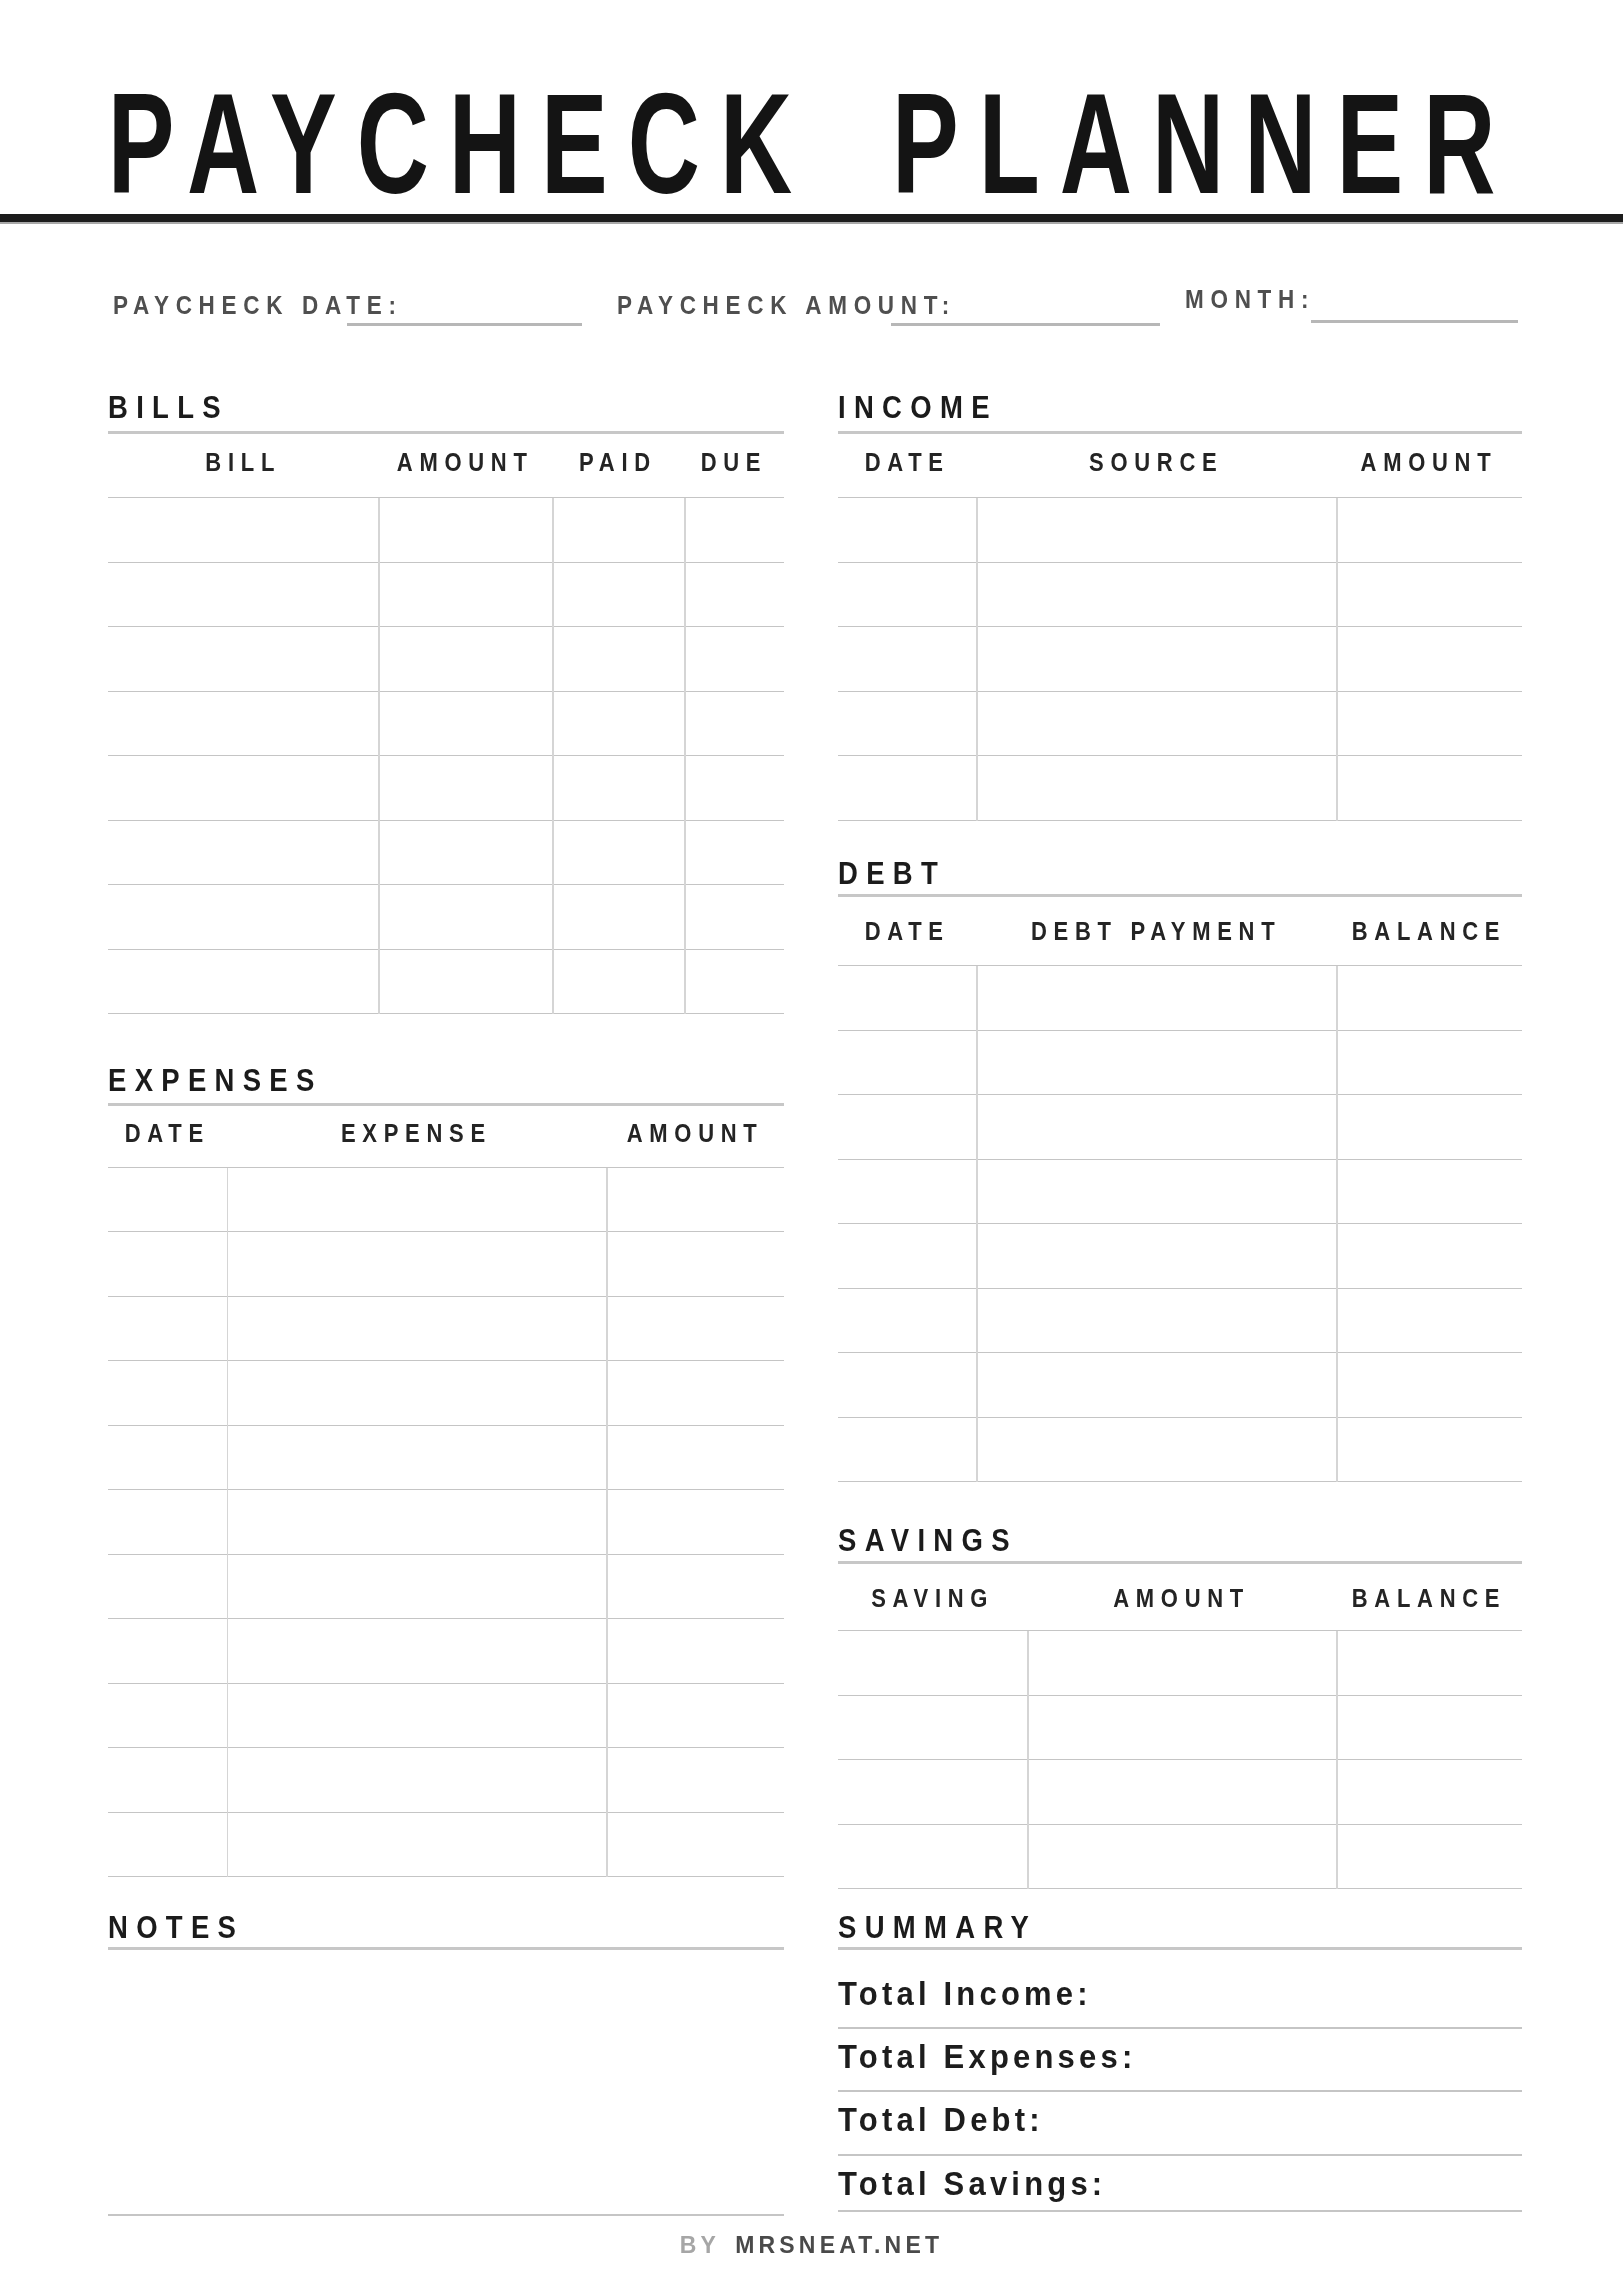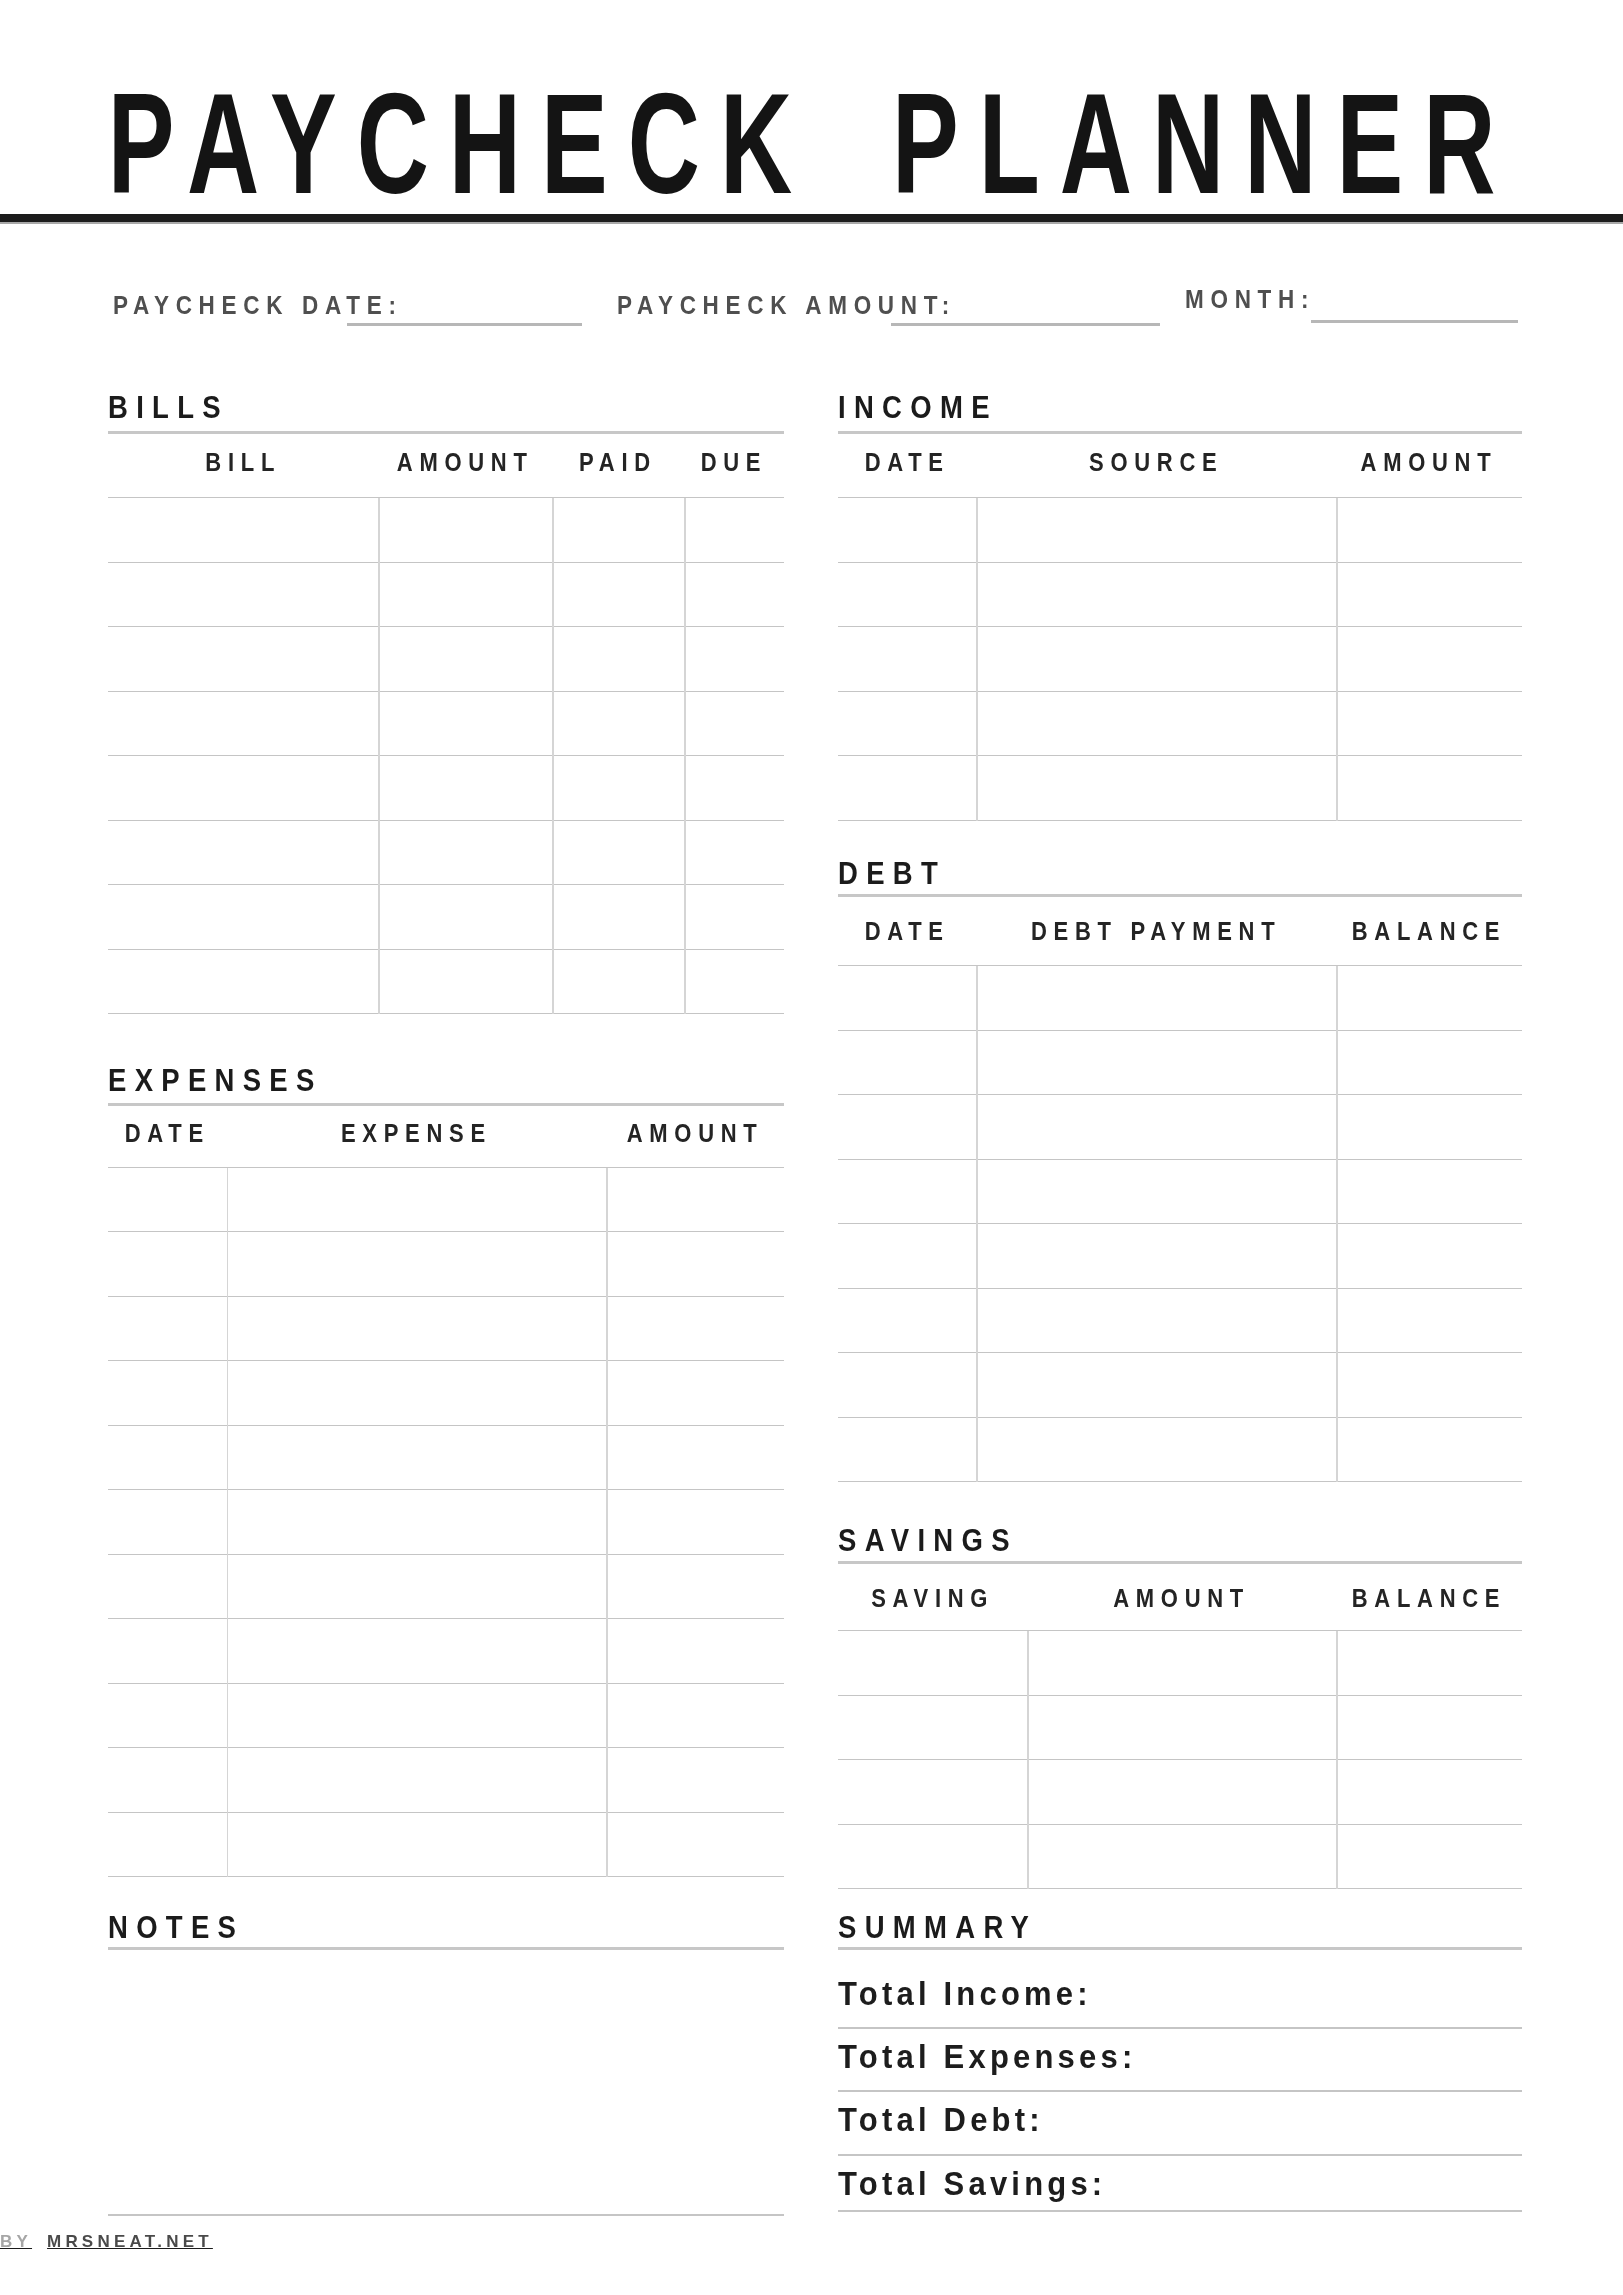--- a/index.html
+++ b/index.html
@@ -64,24 +64,23 @@
     font-size:31px;font-weight:600;letter-spacing:4.2px;
     color:#1d1d1d;white-space:nowrap;
     transform:scaleY(1.1);transform-origin:left top;
   }
   .sum-line{position:absolute;height:1.7px;background:#c5c5c5;}
   .notes-line{position:absolute;height:1.7px;background:#c5c5c5;}
   .notes-area{position:absolute;background:transparent;}
   
   .footer{
     position:absolute;left:0;width:100%;
-    text-align:left;
-    font-size:17px;font-weight:700;letter-spacing:4.2px;
+    text-align:center;
+    font-size:23px;font-weight:700;letter-spacing:4.2px;
     white-space:nowrap;
-    text-decoration:underline;
   }
   .footer .by{color:#a6a6a6;margin-right:15px;}
   .footer .site{color:#4a4a4a;}
 </style>
 </head>
 <body>
 
 <div class="page">
 
   <div class="title">PAYCHECK PLANNER</div>

